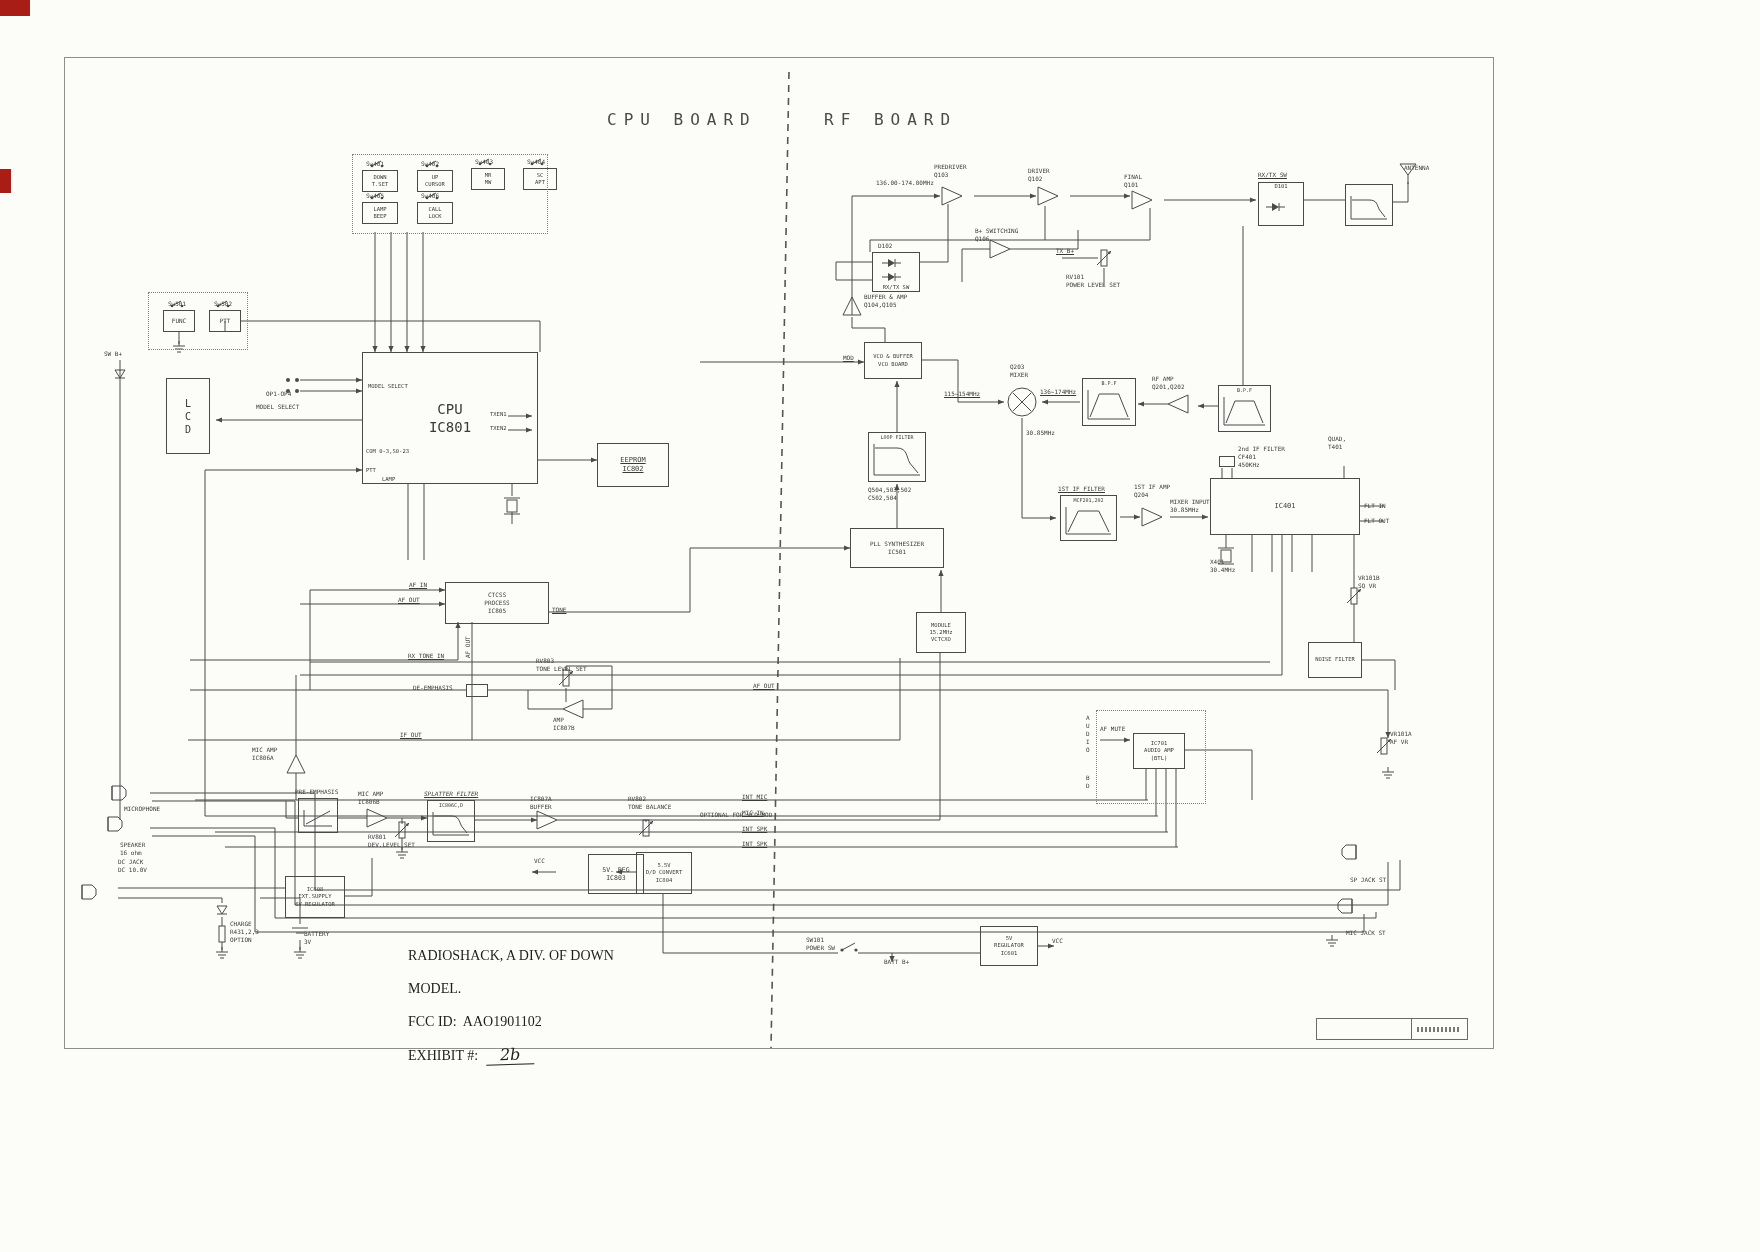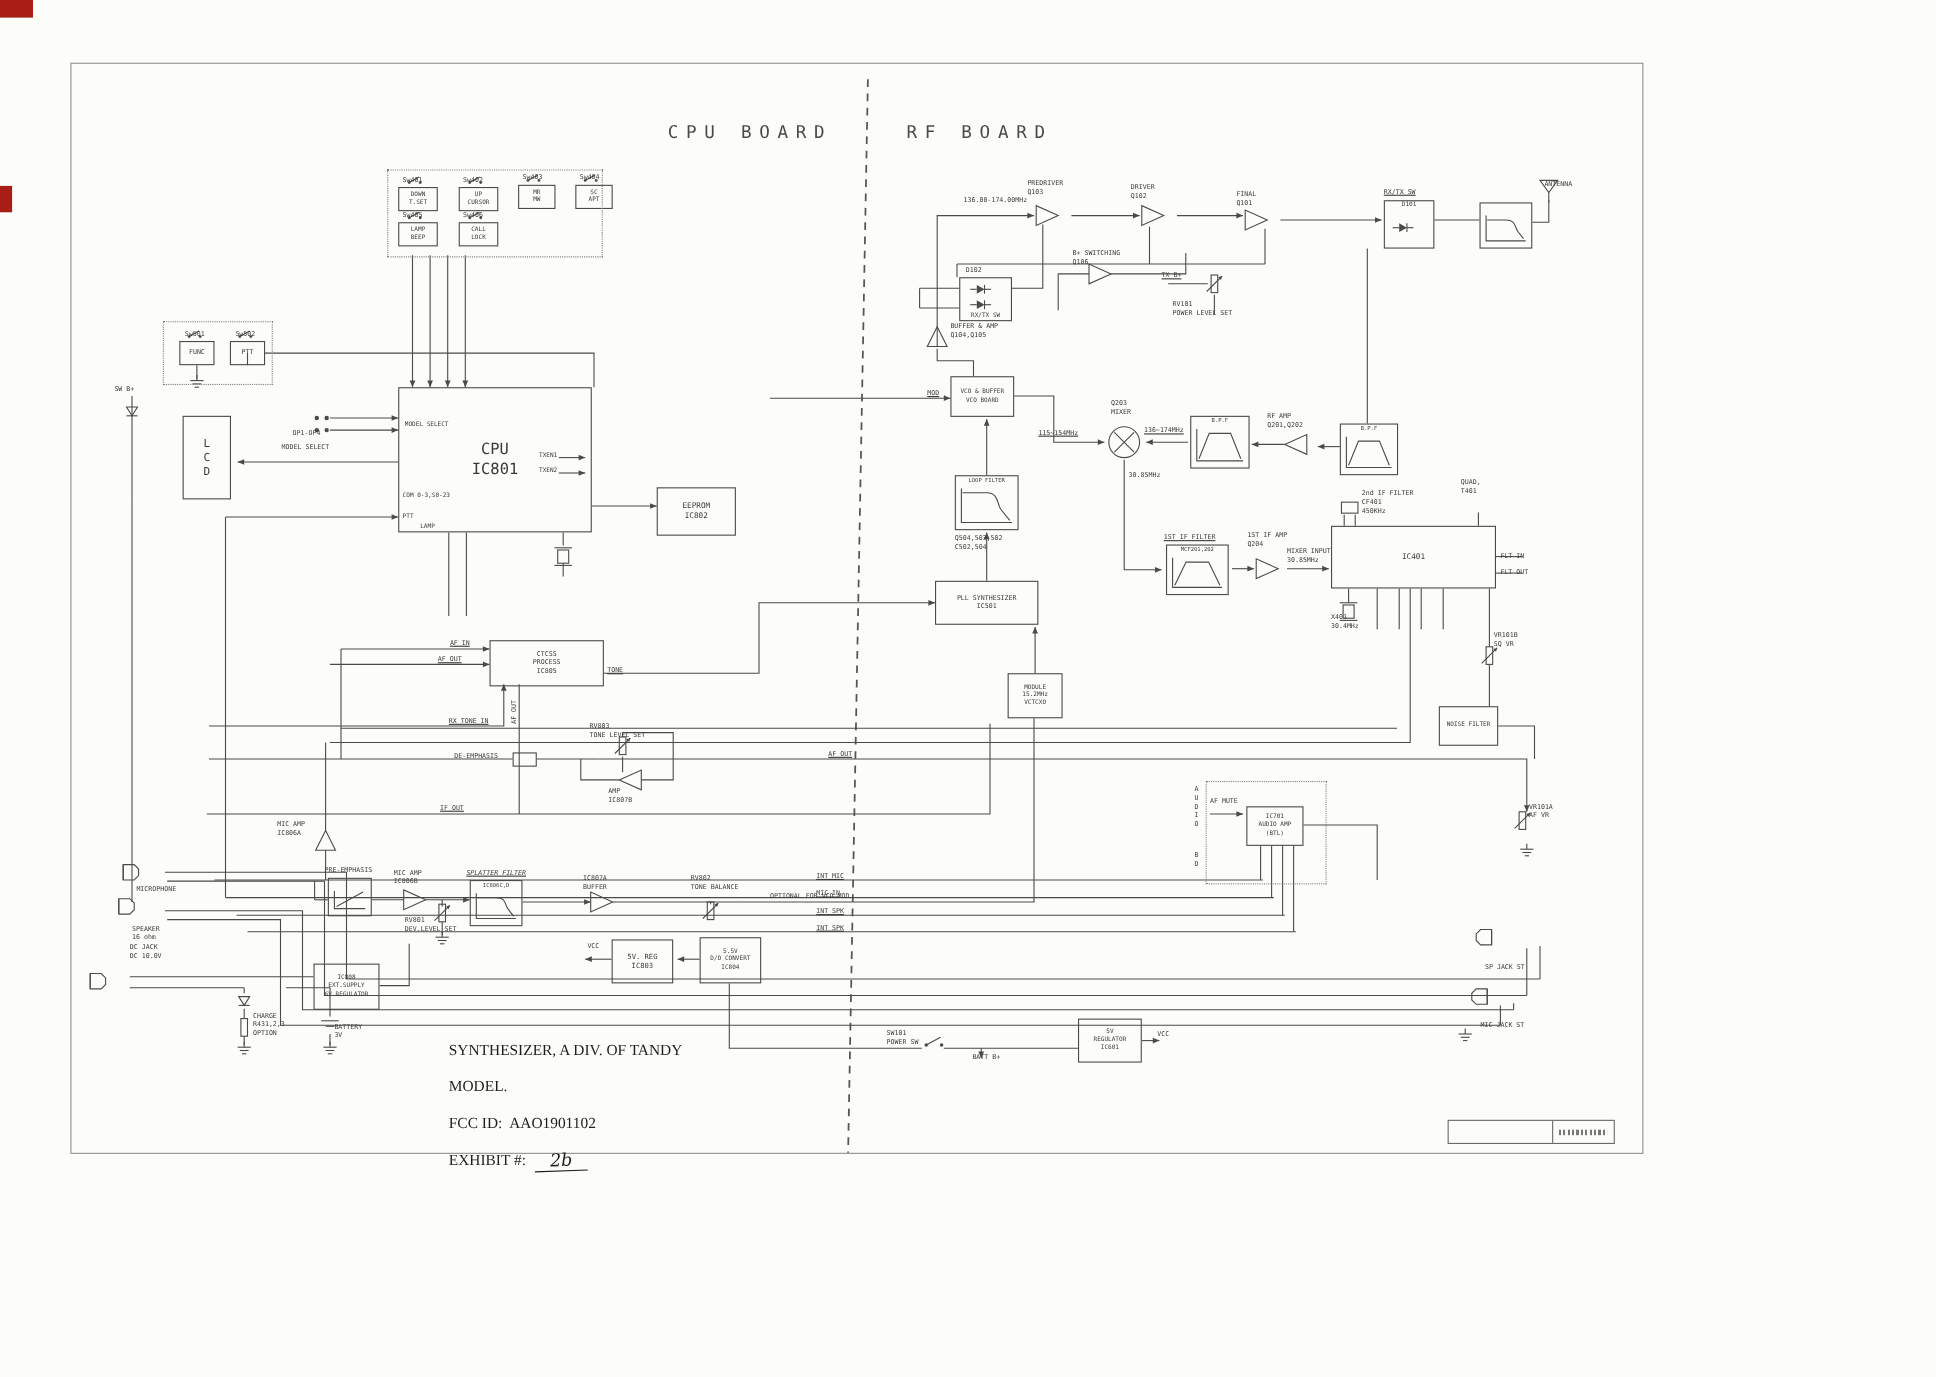--- a/index.html
+++ b/index.html
@@ -343,21 +343,21 @@
       <circle cx="288" cy="380" r="2" class="gfill"></circle>
       <circle cx="297" cy="380" r="2" class="gfill"></circle>
       <circle cx="288" cy="391" r="2" class="gfill"></circle>
       <circle cx="297" cy="391" r="2" class="gfill"></circle>
       <rect x="219" y="926" width="6" height="16" class="glyph"></rect>
     </svg>
 
   <div id="dyn">
       <div class="box" style="left: 362px; top: 352px; width: 176px; height: 132px; font-size: 14px;">CPU
 IC801</div>
-      <div class="box" style="left: 597px; top: 443px; width: 72px; height: 44px; font-size: 7px;">EEPROM
+      <div class="box" style="left: 597px; top: 443px; width: 72px; height: 44px; font-size: 7px; text-decoration: underline;">EEPROM
 IC802</div>
       <div class="box" style="left: 166px; top: 378px; width: 44px; height: 76px; font-size: 10px;">L
 C
 D</div>
       <div class="box" style="left: 445px; top: 582px; width: 104px; height: 42px;">CTCSS
 PROCESS
 IC805</div>
       <div class="box" style="left: 466px; top: 684px; width: 22px; height: 13px;"></div>
       <div class="box" style="left: 864px; top: 342px; width: 58px; height: 37px; font-size: 5.5px;">VCO &amp; BUFFER
 VCO BOARD</div>
@@ -369,21 +369,21 @@
       <div class="box" style="left: 1258px; top: 182px; width: 46px; height: 44px; font-size: 5.5px; align-items: flex-start;">D101</div>
       <div class="box" style="left: 872px; top: 252px; width: 48px; height: 40px; font-size: 5.5px; align-items: flex-end;">RX/TX SW</div>
       <div class="box" style="left: 1210px; top: 478px; width: 150px; height: 57px; font-size: 7px;">IC401</div>
       <div class="box" style="left: 1308px; top: 642px; width: 54px; height: 36px; font-size: 5.5px;">NOISE FILTER</div>
       <div class="box" style="left: 1133px; top: 733px; width: 52px; height: 36px; font-size: 5.5px;">IC701
 AUDIO AMP
 (BTL)</div>
       <div class="box" style="left: 285px; top: 876px; width: 60px; height: 42px; font-size: 5.5px;">IC808
 EXT.SUPPLY
 6V REGULATOR</div>
-      <div class="box" style="left: 556px; top: 854px; width: 56px; height: 40px; font-size: 6.5px;">5V. REG
+      <div class="box" style="left: 588px; top: 854px; width: 56px; height: 40px; font-size: 6.5px;">5V. REG
 IC803</div>
       <div class="box" style="left: 636px; top: 852px; width: 56px; height: 42px; font-size: 5.5px;">5.5V
 D/D CONVERT
 IC804</div>
       <div class="box" style="left: 980px; top: 926px; width: 58px; height: 40px; font-size: 5.5px;">5V
 REGULATOR
 IC601</div>
       <div class="box" style="left: 163px; top: 310px; width: 32px; height: 22px;">FUNC</div>
       <div class="box" style="left: 209px; top: 310px; width: 32px; height: 22px;">PTT</div>
       <div class="box" style="left: 362px; top: 170px; width: 36px; height: 22px; font-size: 5.5px;">DOWN
@@ -525,21 +525,21 @@
 D
 I
 O</div>
       <div class="lbl" style="left: 1086px; top: 774px;">B
 D</div>
       <div class="dotbox" style="left: 352px; top: 154px; width: 196px; height: 80px;"></div>
       <div class="dotbox" style="left: 148px; top: 292px; width: 100px; height: 58px;"></div>
       <div class="dotbox" style="left: 1096px; top: 710px; width: 110px; height: 94px;"></div>
     </div>
 
-  <div class="footer"><span>SYNTHESIZER, A DIV. OF TANDY</span><br>
+  <div class="footer"><span>RADIOSHACK, A DIV. OF DOWN</span><br>
 <span>MODEL.</span><br>
 <span>FCC ID:  AAO1901102</span><br>
 <span class="exhibit-row"><span>EXHIBIT #:</span><span class="exhibit-val">2b</span></span></div>
 
   <div class="titleblock">
     <div class="div1"></div>
     <div class="smudge"></div>
   </div>
 </div>
 

